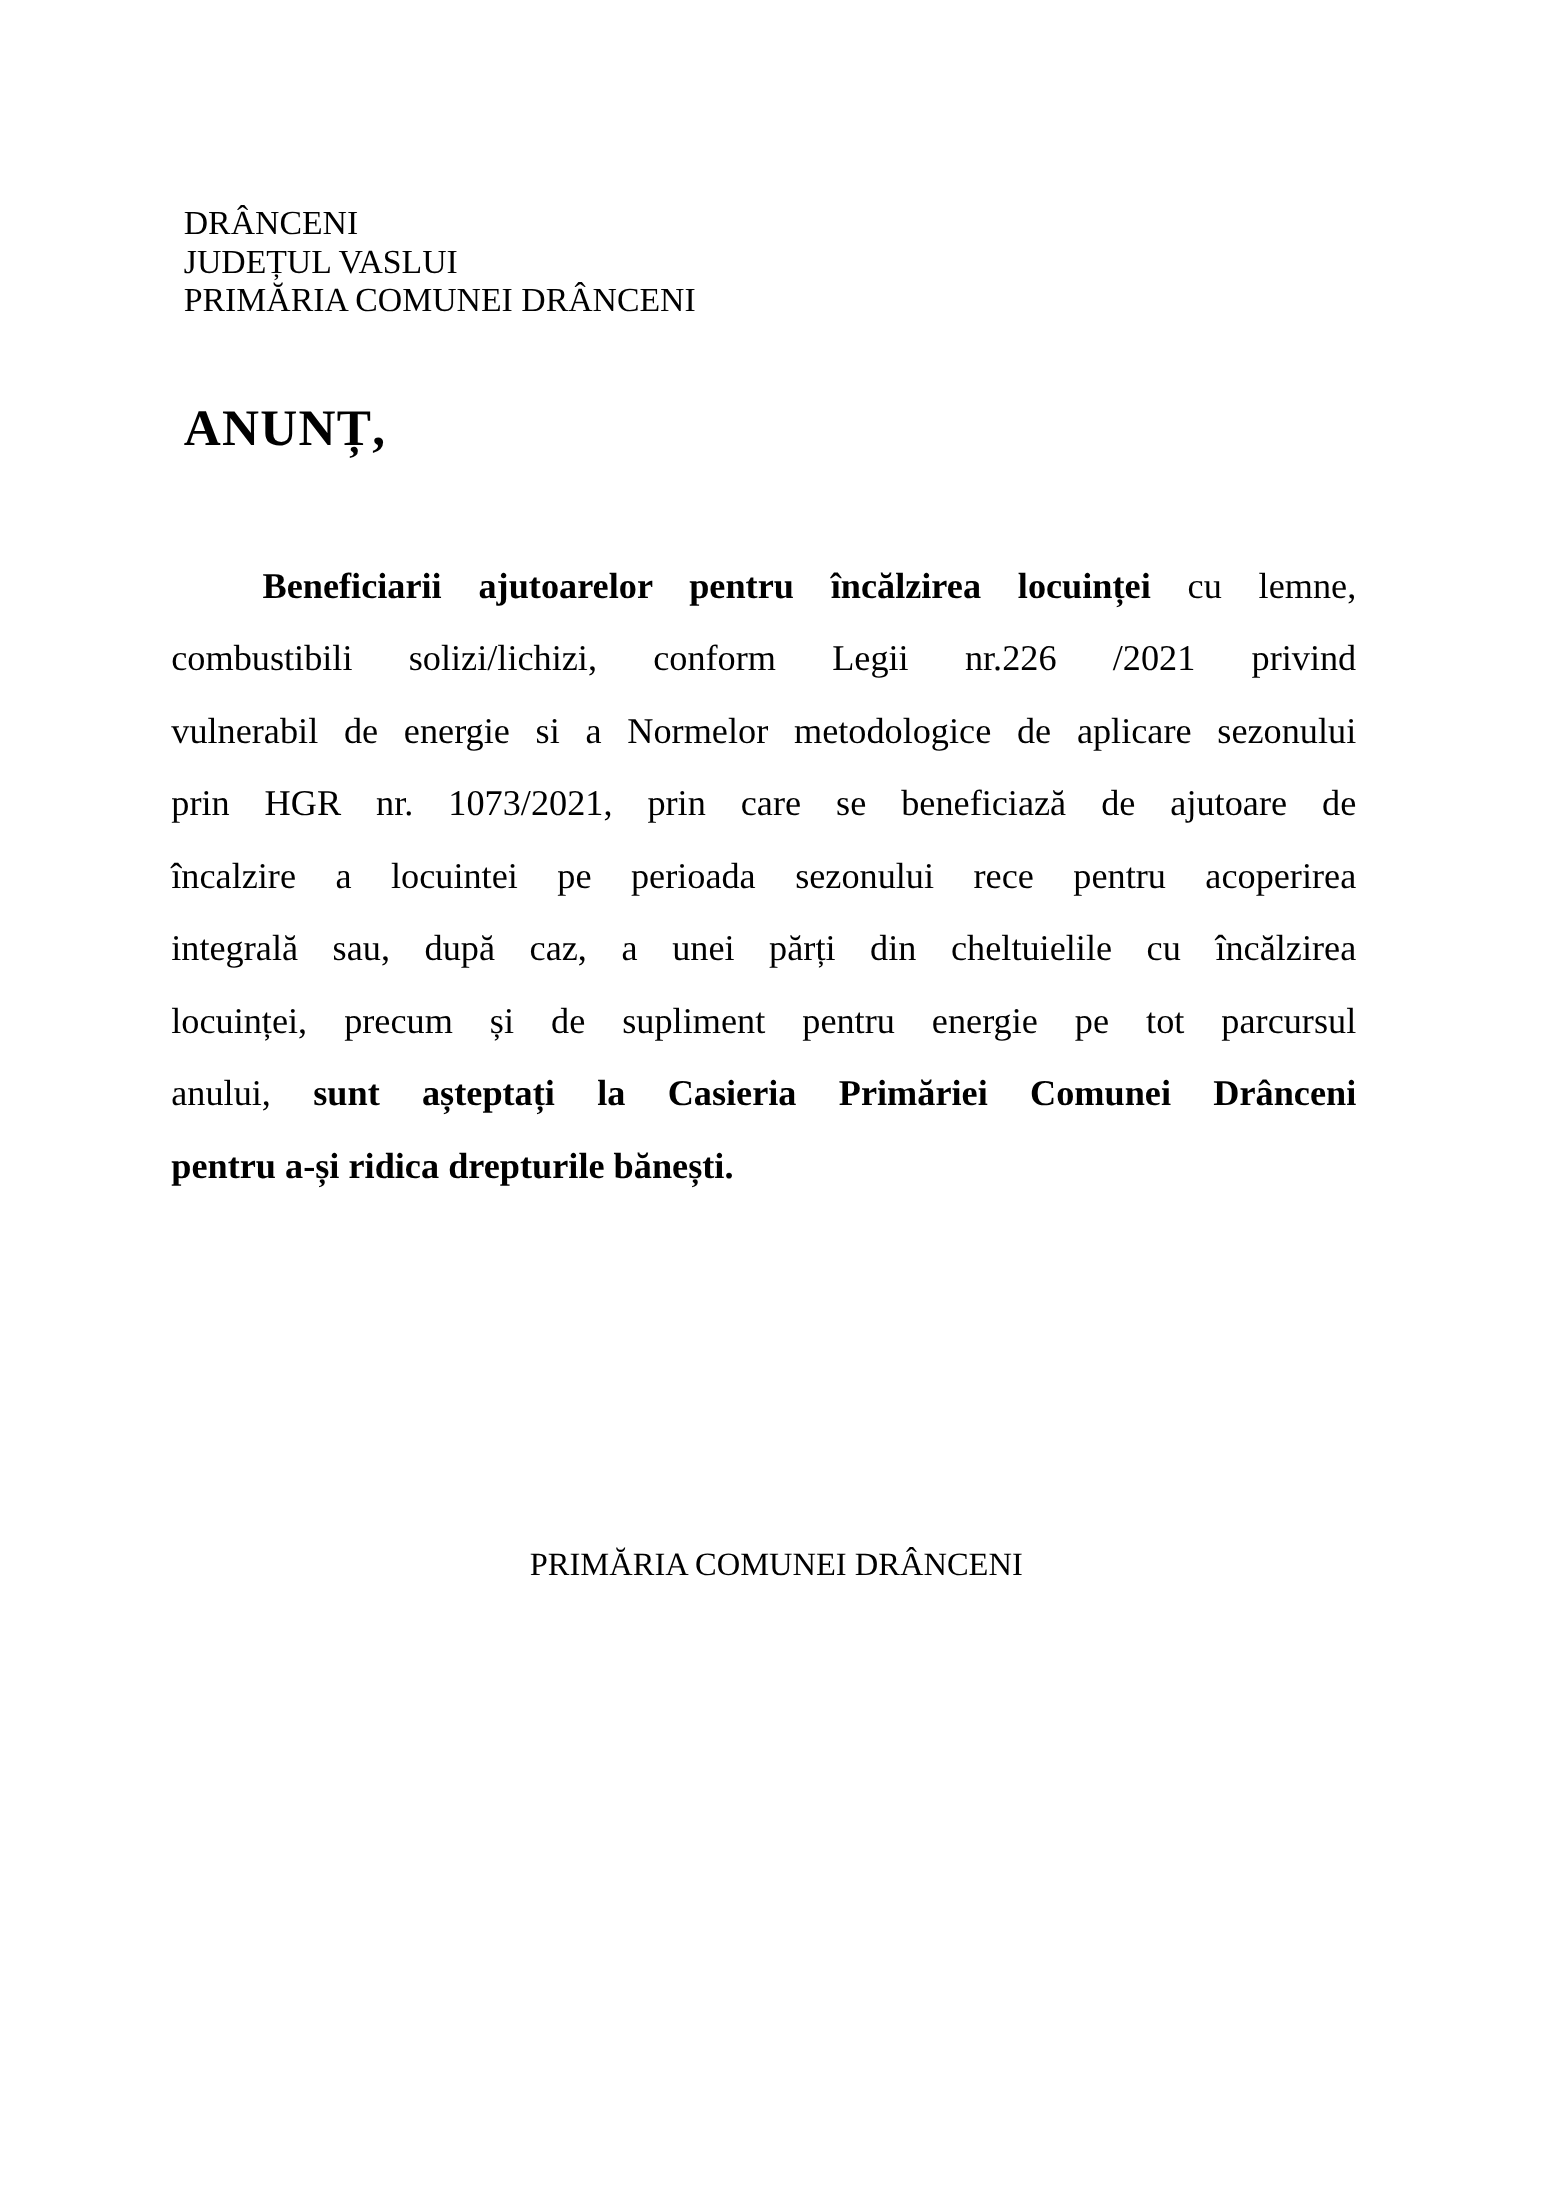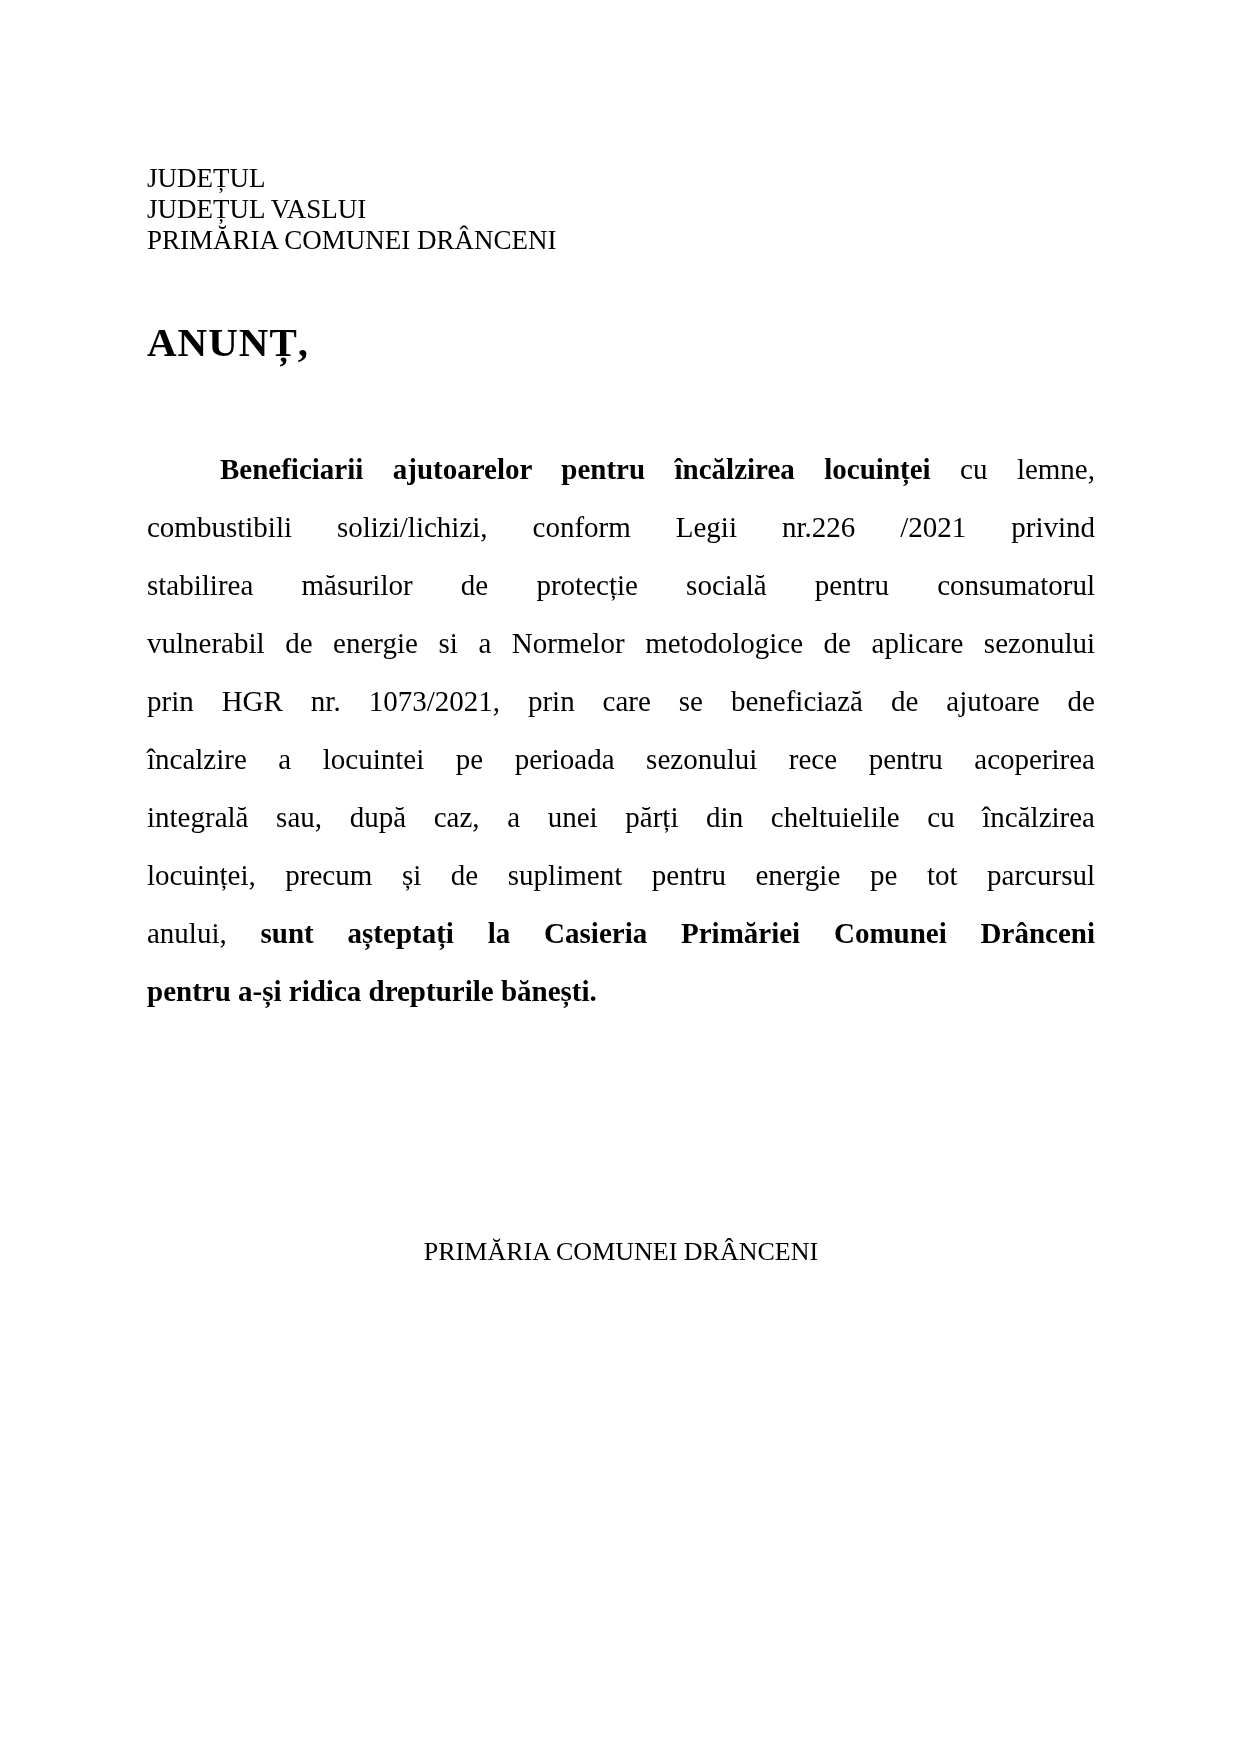--- a/index.html
+++ b/index.html
@@ -29,21 +29,21 @@
     left: 147px;
     top: 318px;
     width: 948px;
     text-align: left;
     font-size: 41px;
     font-weight: bold;
     letter-spacing: 1px;
   }
   .body-text {
     position: absolute;
-    left: 147px;
+    left: 137px;
     top: 440px;
     width: 948px;
     font-size: 29px;
     line-height: 58px;
   }
   .line {
     text-align: justify;
     text-align-last: justify;
     white-space: nowrap;
     height: 58px;
@@ -67,31 +67,30 @@
     font-size: 26px;
     white-space: nowrap;
   }
 </style>
 </head>
 <body>
 
 <div class="page">
 
   <div class="letterhead">
-    <div>JUDEȚUL</div>
+    <div>DRÂNCENI</div>
     <div>JUDEȚUL VASLUI</div>
     <div>PRIMĂRIA COMUNEI DRÂNCENI</div>
   </div>
 
   <div class="doc-title">ANUNȚ,</div>
 
   <div class="body-text">
       <div class="line indent"><span class="seg-bold">Beneficiarii ajutoarelor pentru încălzirea locuinței</span><span class="seg-regular"> cu lemne,</span></div>
       <div class="line"><span class="seg-regular">combustibili solizi/lichizi, conform Legii nr.226 /2021 privind</span></div>
-      <div class="line"><span class="seg-regular">stabilirea măsurilor de protecție socială pentru consumatorul</span></div>
       <div class="line"><span class="seg-regular">vulnerabil de energie si a Normelor metodologice de aplicare sezonului</span></div>
       <div class="line"><span class="seg-regular">prin HGR nr. 1073/2021, prin care se beneficiază de ajutoare de</span></div>
       <div class="line"><span class="seg-regular">încalzire a locuintei pe perioada sezonului rece pentru acoperirea</span></div>
       <div class="line"><span class="seg-regular">integrală sau, după caz, a unei părți din cheltuielile cu încălzirea</span></div>
       <div class="line"><span class="seg-regular">locuinței, precum și de supliment pentru energie pe tot parcursul</span></div>
       <div class="line"><span class="seg-regular">anului, </span><span class="seg-bold">sunt așteptați la Casieria Primăriei Comunei Drânceni</span></div>
       <div class="line no-justify"><span class="seg-bold">pentru a-și ridica drepturile bănești.</span></div>
     </div>
 
   <div class="signature">PRIMĂRIA COMUNEI DRÂNCENI</div>

